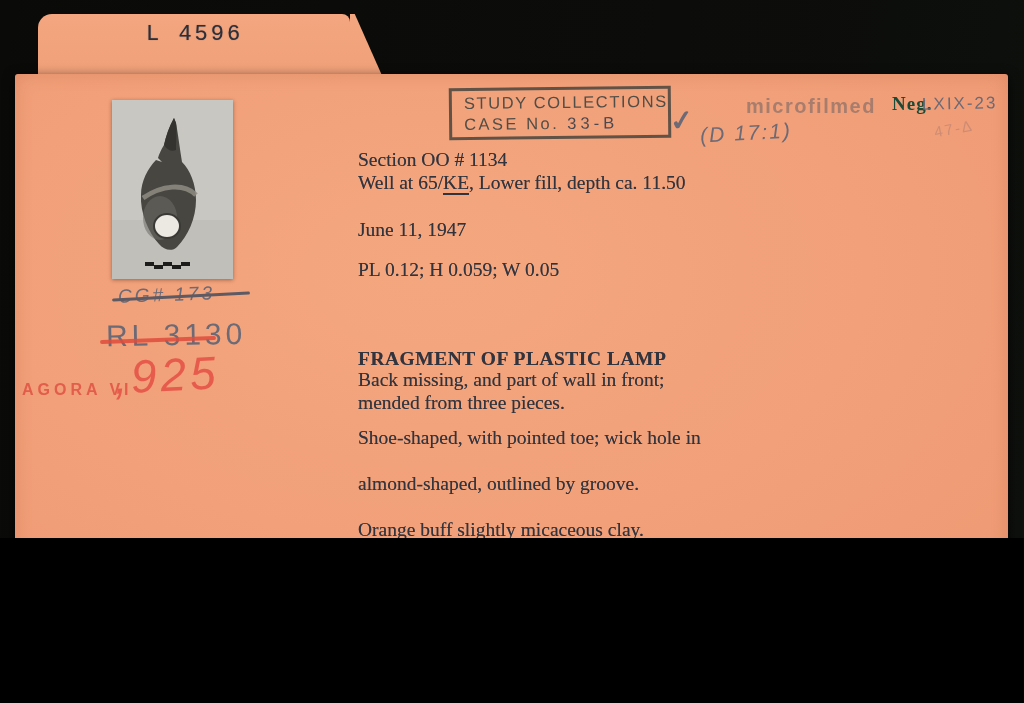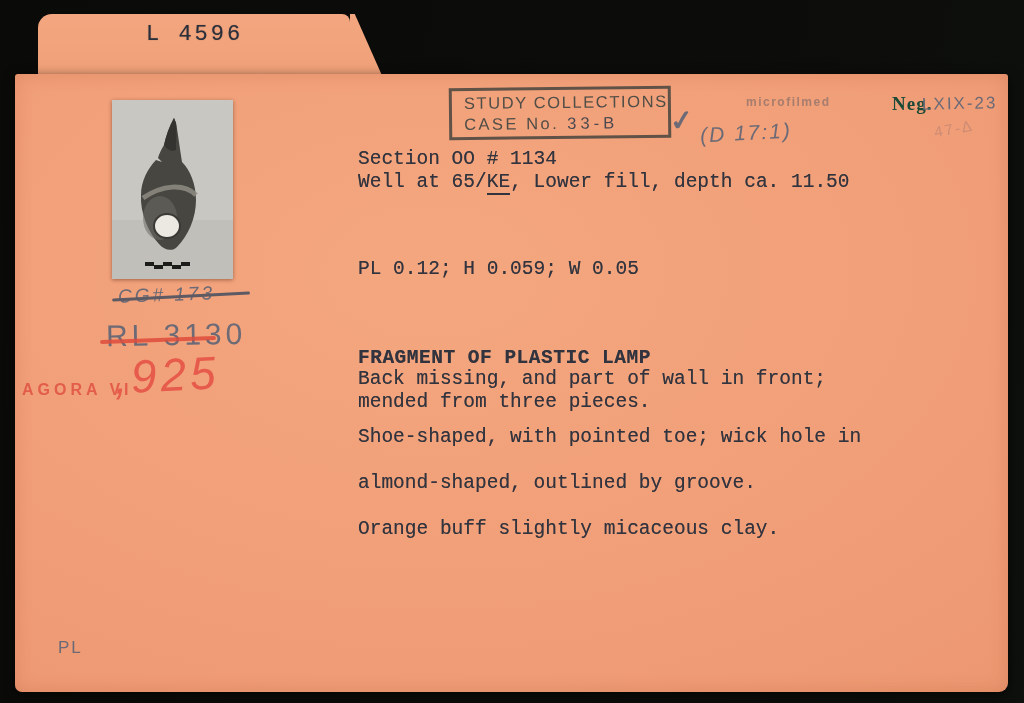--- a/index.html
+++ b/index.html
@@ -1,17 +1,17 @@
 <!DOCTYPE html>
 <html><head>
 <meta charset="utf-8">
 <style>
   html,body{margin:0;padding:0;background:#000;}
   .stage{
-    position:relative;width:1024px;height:703px;overflow:hidden;
+    position:relative;width:1024px;height:538px;overflow:hidden;
     background:linear-gradient(100deg,#0a0a08 0%,#0c0c0a 60%,#0d100c 100%);
     font-family:"Liberation Sans",sans-serif;
   }
   
   .tab{
     position:absolute;left:38px;top:14px;width:312px;height:66px;
     background:linear-gradient(#f3a67f,#f0a078);
     border-radius:14px 8px 0 0;
   }
   .tab::after{
@@ -34,41 +34,41 @@
   
   .photo{
     position:absolute;left:112px;top:100px;width:121px;height:179px;
     background:linear-gradient(#cbc9c4,#bfbdb8);
     box-shadow:0 1px 4px rgba(60,20,5,.45), inset 0 0 6px rgba(0,0,0,.12);
   }
   .photo svg{display:block;width:100%;height:100%;}
   
   .typed{
     position:absolute;left:358px;
-    font-family:Liberation Mono, monospace;font-size:19.5px;line-height:23px;
+    font-family:Liberation Serif, serif;font-size:19.5px;line-height:23px;
     color:#31343e;text-shadow:0 0 .5px rgba(49,52,62,.6);
     white-space:pre;
   }
   .typed.bold{font-weight:bold;letter-spacing:.5px;margin-top:26px;}
   .u{border-bottom:2px solid #31343e;}
   
   .stampbox{
     position:absolute;left:449px;top:87px;width:222px;height:52px;
     border:3px solid rgba(70,68,62,.85);transform:rotate(-.6deg);
     color:#514e47;padding:3px 0 0 12px;box-sizing:border-box;
   }
   .stampbox .l1{font-size:16.5px;letter-spacing:1.6px;}
   .stampbox .l2{font-size:16.5px;letter-spacing:2.5px;margin-top:2px;}
   .stampbox .caseno{margin-left:8px;letter-spacing:4px;color:#4b4950;}
   .check{
     position:absolute;left:670px;top:104px;font-size:28px;color:#4e4c55;
     transform:rotate(-6deg);font-weight:bold;
   }
   .microfilmed{
-    position:absolute;left:746px;top:95px;font-size:12px;letter-spacing:1.5px;
+    position:absolute;left:746px;top:95px;font-size:20px;letter-spacing:1.5px;
     color:rgba(105,96,100,.55);font-weight:bold;
   }
   .neg{
     position:absolute;left:892px;top:93px;
     font-family:"Liberation Serif",serif;font-weight:bold;font-size:19px;
     color:#1d4a37;letter-spacing:1px;
   }
   .pencil{color:#6b6a76;}
   .negnum{
     position:absolute;left:922px;top:94px;font-size:17px;letter-spacing:2px;
@@ -150,20 +150,21 @@
   <div class="check pencil">✓</div>
 
   <div class="microfilmed">microfilmed</div>
   <div class="neg">Neg.</div>
   <div class="negnum pencil">LXIX-23</div>
   <div class="erased">47-Δ</div>
   <div class="dnote pencil">(D 17:1)</div>
 
   <div class="typed" style="top:148px">Section OO # 1134</div>
   <div class="typed" style="top:171px"><span>Well at 65/</span><span class="u">KE</span><span>, Lower fill, depth ca. 11.50</span></div>
+  <div class="typed" style="top:218px">June 11, 1947</div>
   <div class="typed" style="top:258px">PL 0.12; H 0.059; W 0.05</div>
   <div class="typed bold" style="top:321px">FRAGMENT OF PLASTIC LAMP</div>
   <div class="typed" style="top:368px">Back missing, and part of wall in front;</div>
   <div class="typed" style="top:391px">mended from three pieces.</div>
   <div class="typed" style="top:426px">Shoe-shaped, with pointed toe; wick hole in</div>
   <div class="typed" style="top:472px">almond-shaped, outlined by groove.</div>
   <div class="typed" style="top:518px">Orange buff slightly micaceous clay.</div>
 
   <div class="cgnote pencil">CG# 173</div>
   <div class="strike-gray"></div>

